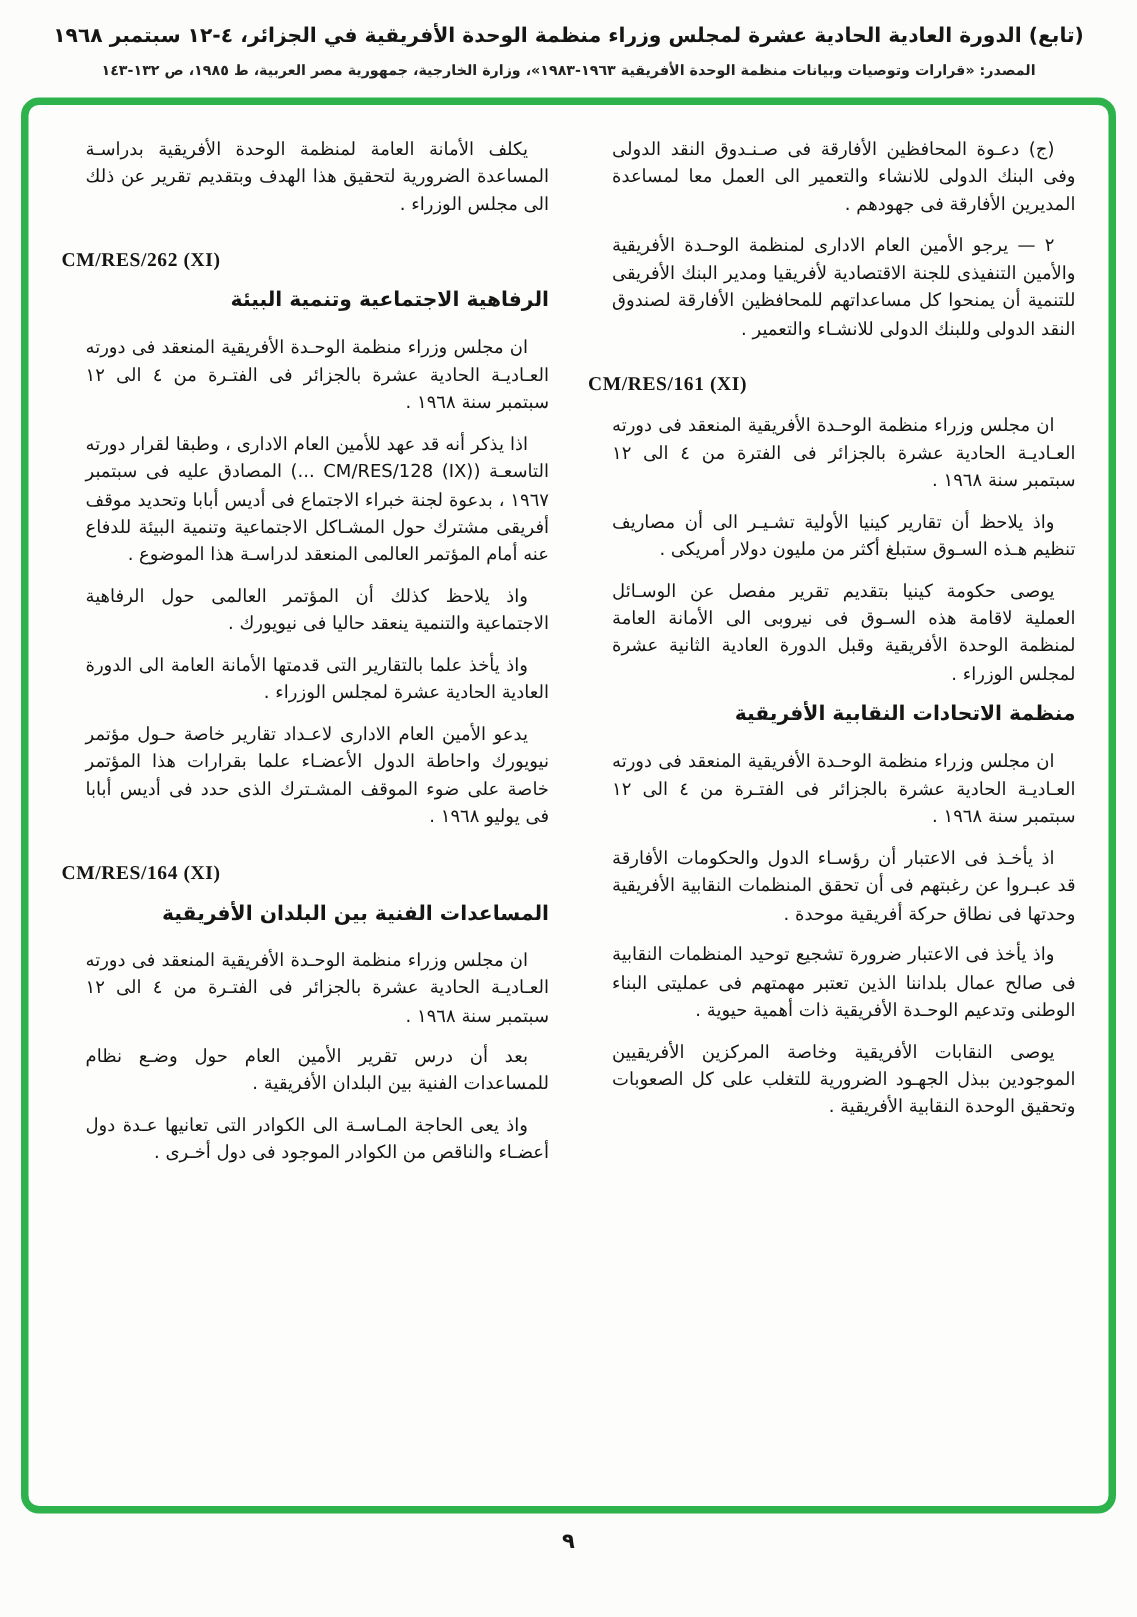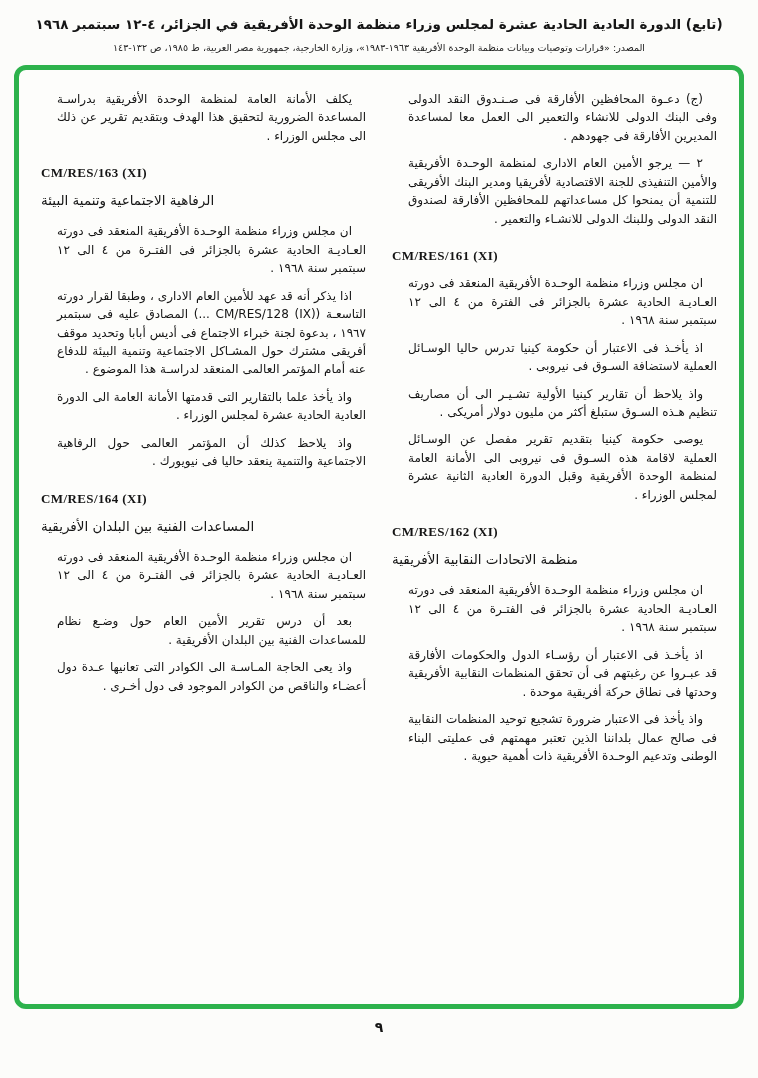--- a/index.html
+++ b/index.html
@@ -27,20 +27,21 @@
     font-weight: bold;
     letter-spacing: 0;
     padding: 0 30px;
     line-height: 1.4;
   }
   .doc-source {
     font-size: 9.5px;
     margin-top: 8px;
     padding: 0 18px;
     color: #222;
+    font-weight: bold;
   }
   .frame {
     margin: 12px 14px 0 14px;
     border: 5px solid #2db24c;
     border-radius: 12px;
     box-sizing: border-box;
     height: 944px;
     padding: 20px 22px 10px 22px;
     overflow: hidden;
     background: #fdfdfb;
@@ -65,22 +66,22 @@
     direction: ltr;
     text-align: left;
     font-family: "Liberation Serif", serif;
     font-weight: bold;
     font-size: 13px;
     letter-spacing: 0.4px;
     margin: 20px 0 10px 0;
   }
   .head {
     font-size: 13.5px;
-    font-weight: normal;
-    text-align: left;
+    font-weight: bold;
+    text-align: right;
     margin: 0 0 12px 0;
     line-height: 1.4;
   }
   .footer {
     text-align: center;
     margin-top: 8px;
   }
   .page-number {
     font-weight: bold;
     font-size: 14px;
@@ -97,38 +98,38 @@
   </div>
 
   <div class="frame">
     <div class="columns">
 
       <div class="col">
         <p class="para">(ج) دعـوة المحافظين الأفارقة فى صـنـدوق النقد الدولى وفى البنك الدولى للانشاء والتعمير الى العمل معا لمساعدة المديرين الأفارقة فى جهودهم .</p>
         <p class="para">٢ — يرجو الأمين العام الادارى لمنظمة الوحـدة الأفريقية والأمين التنفيذى للجنة الاقتصادية لأفريقيا ومدير البنك الأفريقى للتنمية أن يمنحوا كل مساعداتهم للمحافظين الأفارقة لصندوق النقد الدولى وللبنك الدولى للانشـاء والتعمير .</p>
         <p class="res">CM/RES/161 (XI)</p>
         <p class="para">ان مجلس وزراء منظمة الوحـدة الأفريقية المنعقد فى دورته العـاديـة الحادية عشرة بالجزائر فى الفترة من ٤ الى ١٢ سبتمبر سنة ١٩٦٨ .</p>
-        <p class="para">اذ يأخـذ فى الاعتبار أن حكومة كينيا تدرس حاليا الوسـائل العملية لاستضافة السـوق فى نيروبى .</p>
         <p class="para">واذ يلاحظ أن تقارير كينيا الأولية تشـيـر الى أن مصاريف تنظيم هـذه السـوق ستبلغ أكثر من مليون دولار أمريكى .</p>
         <p class="para">يوصى حكومة كينيا بتقديم تقرير مفصل عن الوسـائل العملية لاقامة هذه السـوق فى نيروبى الى الأمانة العامة لمنظمة الوحدة الأفريقية وقبل الدورة العادية الثانية عشرة لمجلس الوزراء .</p>
-        <p class="res">CM/RES/162 (XI)</p>
         <h2 class="head">منظمة الاتحادات النقابية الأفريقية</h2>
         <p class="para">ان مجلس وزراء منظمة الوحـدة الأفريقية المنعقد فى دورته العـاديـة الحادية عشرة بالجزائر فى الفتـرة من ٤ الى ١٢ سبتمبر سنة ١٩٦٨ .</p>
         <p class="para">اذ يأخـذ فى الاعتبار أن رؤسـاء الدول والحكومات الأفارقة قد عبـروا عن رغبتهم فى أن تحقق المنظمات النقابية الأفريقية وحدتها فى نطاق حركة أفريقية موحدة .</p>
         <p class="para">واذ يأخذ فى الاعتبار ضرورة تشجيع توحيد المنظمات النقابية فى صالح عمال بلداننا الذين تعتبر مهمتهم فى عمليتى البناء الوطنى وتدعيم الوحـدة الأفريقية ذات أهمية حيوية .</p>
+        <p class="para">يوصى النقابات الأفريقية وخاصة المركزين الأفريقيين الموجودين ببذل الجهـود الضرورية للتغلب على كل الصعوبات وتحقيق الوحدة النقابية الأفريقية .</p>
       </div>
 
       <div class="col">
         <p class="para">يكلف الأمانة العامة لمنظمة الوحدة الأفريقية بدراسـة المساعدة الضرورية لتحقيق هذا الهدف وبتقديم تقرير عن ذلك الى مجلس الوزراء .</p>
-        <p class="res">CM/RES/163 (XI)</p>
+        <p class="res">CM/RES/262 (XI)</p>
         <h2 class="head">الرفاهية الاجتماعية وتنمية البيئة</h2>
         <p class="para">ان مجلس وزراء منظمة الوحـدة الأفريقية المنعقد فى دورته العـاديـة الحادية عشرة بالجزائر فى الفتـرة من ٤ الى ١٢ سبتمبر سنة ١٩٦٨ .</p>
         <p class="para">اذا يذكر أنه قد عهد للأمين العام الادارى ، وطبقا لقرار دورته التاسعـة (CM/RES/128 (IX) ...) المصادق عليه فى سبتمبر ١٩٦٧ ، بدعوة لجنة خبراء الاجتماع فى أديس أبابا وتحديد موقف أفريقى مشترك حول المشـاكل الاجتماعية وتنمية البيئة للدفاع عنه أمام المؤتمر العالمى المنعقد لدراسـة هذا الموضوع .</p>
+        <p class="para">واذ يلاحظ كذلك أن المؤتمر العالمى حول الرفاهية الاجتماعية والتنمية ينعقد حاليا فى نيويورك .</p>
         <p class="para">واذ يأخذ علما بالتقارير التى قدمتها الأمانة العامة الى الدورة العادية الحادية عشرة لمجلس الوزراء .</p>
-        <p class="para">واذ يلاحظ كذلك أن المؤتمر العالمى حول الرفاهية الاجتماعية والتنمية ينعقد حاليا فى نيويورك .</p>
+        <p class="para">يدعو الأمين العام الادارى لاعـداد تقارير خاصة حـول مؤتمر نيويورك واحاطة الدول الأعضـاء علما بقرارات هذا المؤتمر خاصة على ضوء الموقف المشـترك الذى حدد فى أديس أبابا فى يوليو ١٩٦٨ .</p>
         <p class="res">CM/RES/164 (XI)</p>
         <h2 class="head">المساعدات الفنية بين البلدان الأفريقية</h2>
         <p class="para">ان مجلس وزراء منظمة الوحـدة الأفريقية المنعقد فى دورته العـاديـة الحادية عشرة بالجزائر فى الفتـرة من ٤ الى ١٢ سبتمبر سنة ١٩٦٨ .</p>
         <p class="para">بعد أن درس تقرير الأمين العام حول وضـع نظام للمساعدات الفنية بين البلدان الأفريقية .</p>
         <p class="para">واذ يعى الحاجة المـاسـة الى الكوادر التى تعانيها عـدة دول أعضـاء والناقص من الكوادر الموجود فى دول أخـرى .</p>
       </div>
 
     </div>
   </div>
 

